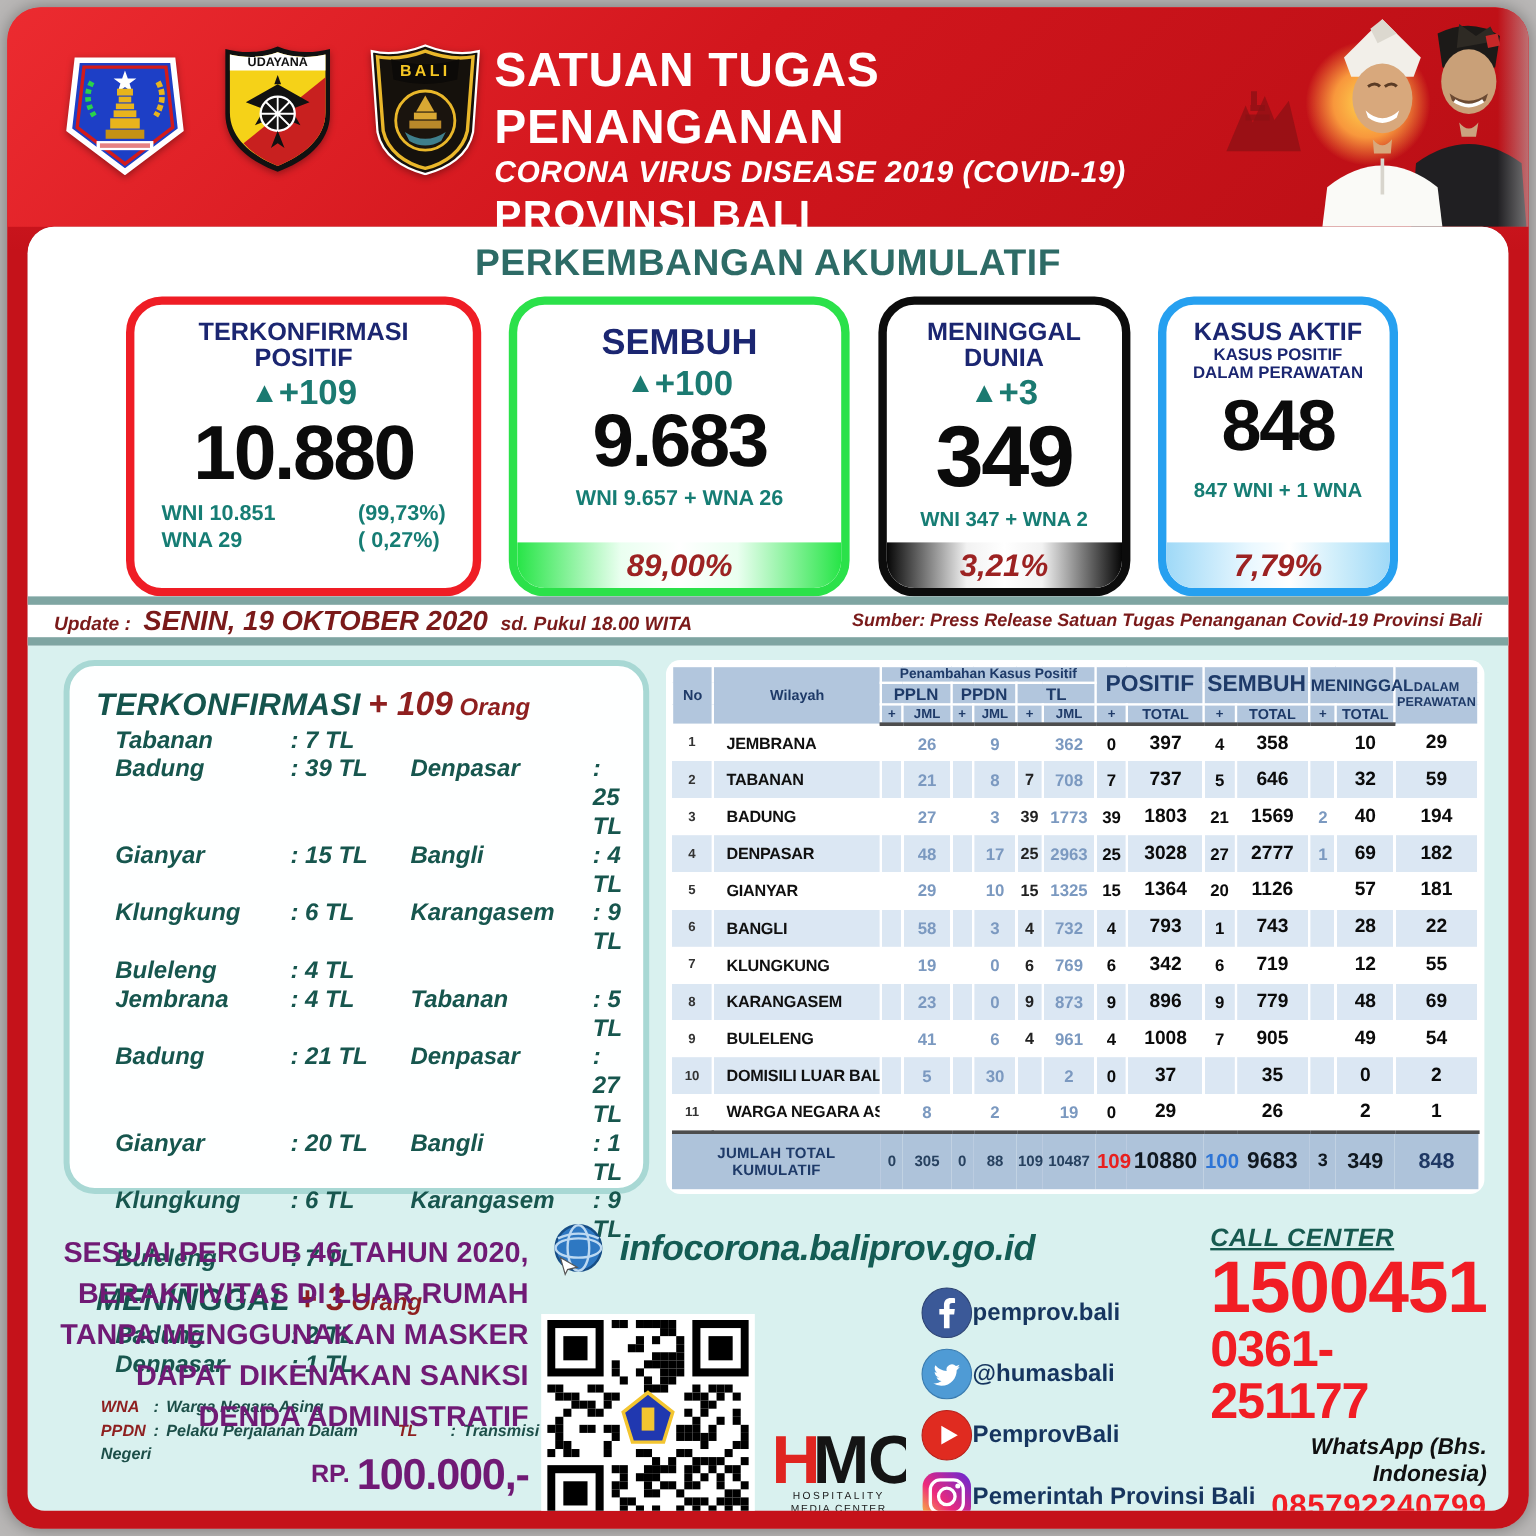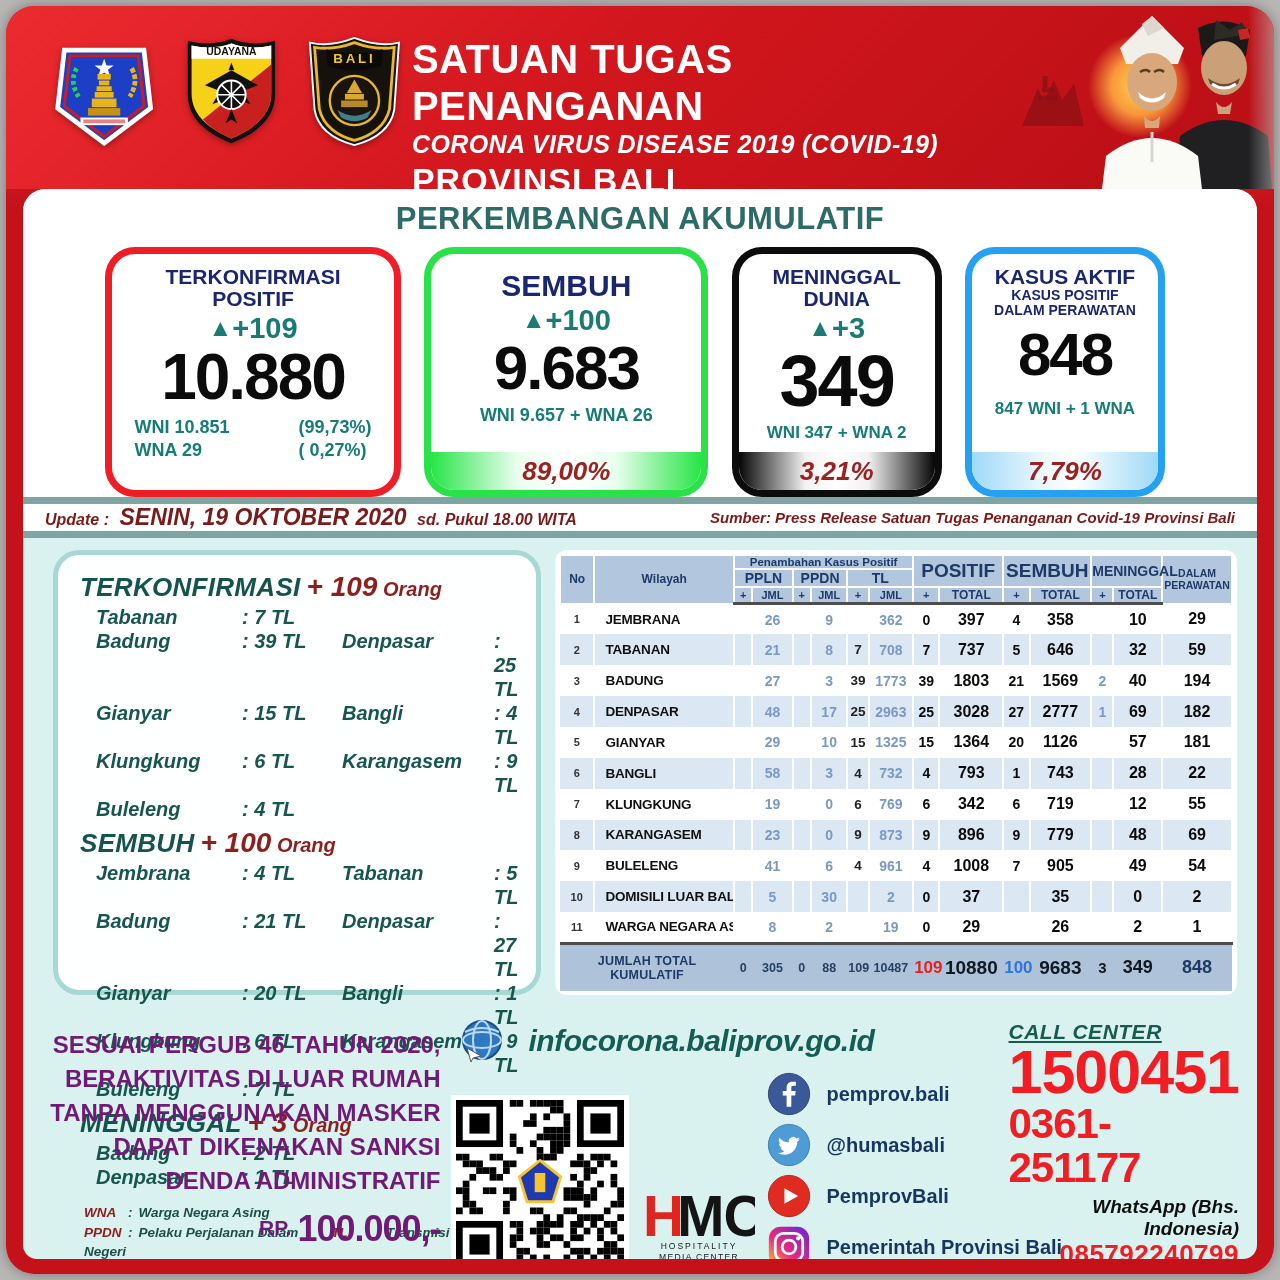--- a/index.html
+++ b/index.html
@@ -95,27 +95,27 @@
   .f-raw{font-size:18px;color:#1f3864;}
   
   .divider{height:11px;background:#7fa5a2;}
   .footer{flex:1;display:flex;padding:12px 18px 8px 22px;gap:10px;}
   .f-left{width:408px;text-align:right;color:#701a75;font-weight:900;padding-top:10px;}
   .sanction{font-size:24px;line-height:1.42;white-space:pre-line;}
   .fine{margin-top:10px;}
   .fine-prefix{font-size:21px;vertical-align:6px;margin-right:6px;}
   .fine-amount{font-size:36px;letter-spacing:-1px;}
   .f-mid{width:548px;}
-  .web-row{display:flex;align-items:center;gap:24px;margin:0 0 8px 8px;}
+  .web-row{display:flex;align-items:center;gap:12px;margin:0 0 8px 8px;}
   .website{color:#145c54;font-weight:900;font-style:italic;font-size:30px;letter-spacing:-.5px;}
   .mid-row{display:flex;align-items:flex-end;gap:12px;}
   #qr{width:178px;height:178px;background:#fff;padding:5px;flex:none;}
   .hmc{display:flex;flex-direction:column;align-items:center;margin:0 0 2px 2px;flex:none;}
   .social{display:flex;flex-direction:column;gap:7px;list-style:none;margin:0 0 4px;padding:0;}
-  .social li{display:flex;align-items:center;gap:16px;}
+  .social li{display:flex;align-items:center;gap:0;}
   .social svg{width:44px;height:44px;flex:none;}
   .handle{font-size:20px;font-weight:800;color:#16355f;white-space:nowrap;}
   .f-right{flex:1;padding-top:2px;}
   .cc-label{color:#175a50;font-weight:900;font-style:italic;font-size:21px;text-decoration:underline;letter-spacing:.5px;}
   .cc-n1{color:#f11d24;font-weight:900;font-size:61px;line-height:.95;letter-spacing:-1px;}
   .cc-n2{color:#f11d24;font-weight:900;font-size:42px;line-height:1.05;letter-spacing:-1px;}
   .wa{text-align:right;margin-top:6px;}
   .wa-label{color:#101010;font-weight:800;font-style:italic;font-size:19px;line-height:1.15;}
   .wa-num{color:#f11d24;font-weight:900;font-size:26px;line-height:1.1;letter-spacing:.5px;}
 </style>
@@ -294,21 +294,20 @@
               <span class="bd-val">: 9 TL</span>
             </div>
             <div class="bd-row">
               <span class="bd-name">Buleleng</span>
               <span class="bd-val">: 4 TL</span>
               <span class="bd-name"></span>
               <span class="bd-val"></span>
             </div>
           </div>
           <div class="bd-sec">
-            <div class="bd-head"><span class="bd-title">SEMBUH</span><span class="bd-delta">+ 100</span><span class="bd-unit"> Orang</span></div>
             <div class="bd-row">
               <span class="bd-name">Jembrana</span>
               <span class="bd-val">: 4 TL</span>
               <span class="bd-name">Tabanan</span>
               <span class="bd-val">: 5 TL</span>
             </div>
             <div class="bd-row">
               <span class="bd-name">Badung</span>
               <span class="bd-val">: 21 TL</span>
               <span class="bd-name">Denpasar</span>

